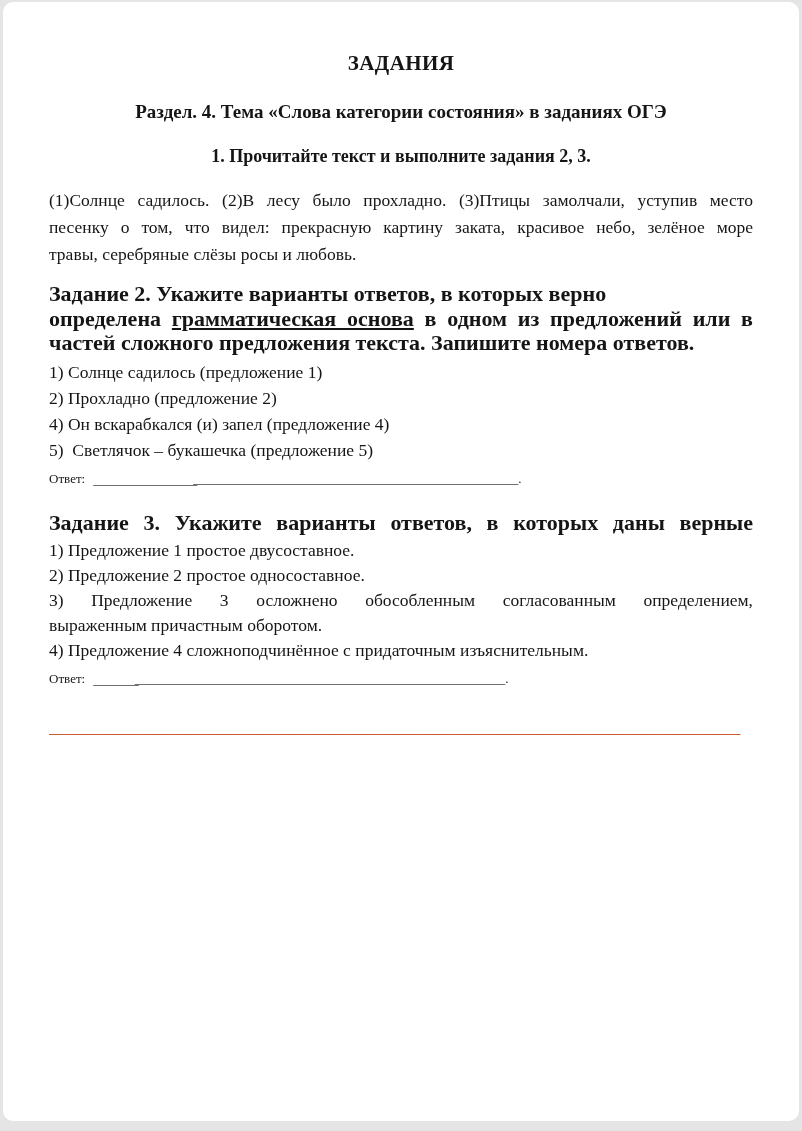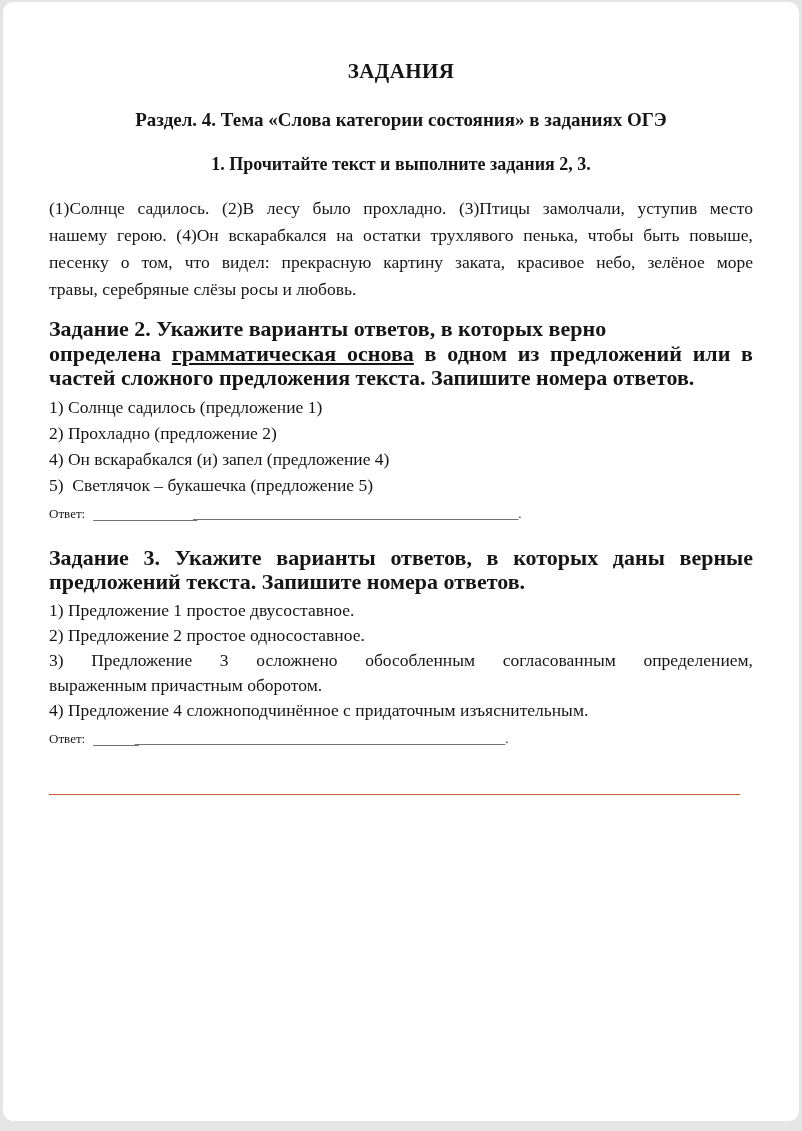--- a/index.html
+++ b/index.html
@@ -17,21 +17,21 @@
   }
   .page {
     position: absolute;
     left: 3px;
     top: 2px;
     width: 796px;
     height: 1119px;
     background: #ffffff;
     border-radius: 10px;
     box-sizing: border-box;
-    padding: 8px 46px;
+    padding: 0 46px;
   }
   .title {
     font-size: 21px;
     line-height: 30px;
     font-weight: 700;
     text-align: center;
     letter-spacing: .4px;
     margin-top: 46px;
   }
   .section-heading {
@@ -104,21 +104,20 @@
 <div class="page">
 
   <div class="title">ЗАДАНИЯ</div>
 
   <div class="section-heading">Раздел. 4. Тема «Слова категории состояния» в заданиях ОГЭ</div>
 
   <div class="exercise-heading">1. Прочитайте текст и выполните задания 2, 3.</div>
 
   <div class="source-text">
     <span class="jline lh27">(1)Солнце садилось. (2)В лесу было прохладно. (3)Птицы замолчали, уступив место</span>
-    <span class="jline lh27">нашему герою. (4)Он вскарабкался на остатки трухлявого пенька, чтобы быть повыше,</span>
     <span class="jline lh27">песенку о том, что видел: прекрасную картину заката, красивое небо, зелёное море</span>
     <span class="pline lh27">травы, серебряные слёзы росы и любовь.</span>
   </div>
 
   <div class="task-heading">
     <span class="pline lh24">Задание 2. Укажите варианты ответов, в которых верно</span>
     <span class="jline lh24"><span>определена </span><span class="underlined">грамматическая основа</span><span> в одном из предложений или в одной из</span></span>
     <span class="pline lh24">частей сложного предложения текста. Запишите номера ответов.</span>
   </div>
 
@@ -128,21 +127,20 @@
     <div class="option">4) Он вскарабкался (и) запел (предложение 4)</div>
     <div class="option">5) &nbsp;Светлячок – букашечка (предложение 5)</div>
   </div>
 
   <div class="answer-line">
     <span class="answer-label">Ответ:</span><span class="blank blank-short">________________</span><span class="blank blank-long">__________________________________________________</span><span class="answer-period">.</span>
   </div>
 
   <div class="task-heading t3">
     <span class="jline lh24">Задание 3. Укажите варианты ответов, в которых даны верные характеристики</span>
-    <span class="pline lh24">предложений текста. Запишите номера ответов.</span>
   </div>
 
   <div class="options t3">
     <div class="option">1) Предложение 1 простое двусоставное.</div>
     <div class="option">2) Предложение 2 простое односоставное.</div>
     <div class="option">
       <span class="jline lh25">3) Предложение 3 осложнено обособленным согласованным определением,</span>
       <span class="pline lh25">выраженным причастным оборотом.</span>
     </div>
     <div class="option">4) Предложение 4 сложноподчинённое с придаточным изъяснительным.</div>

